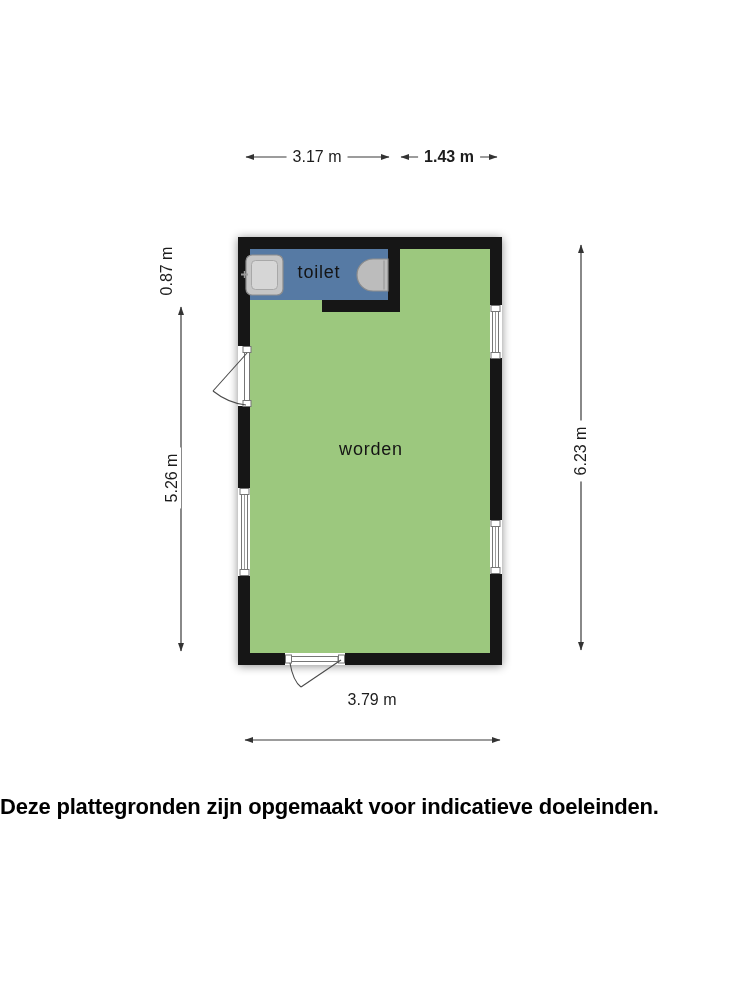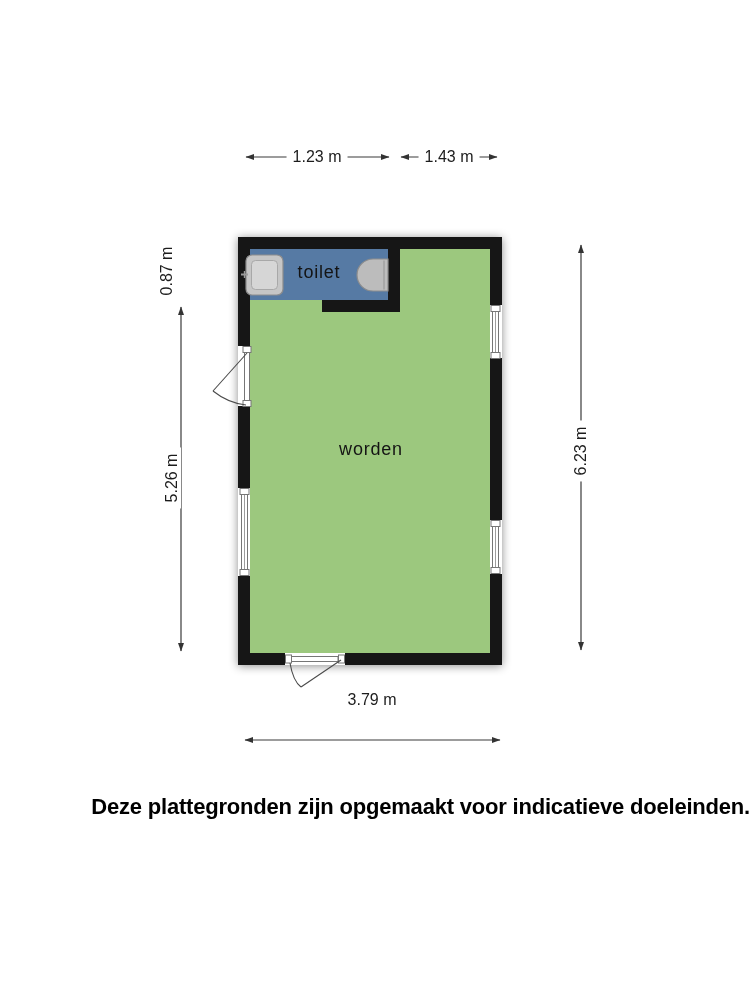--- a/index.html
+++ b/index.html
@@ -13,21 +13,21 @@
     position:absolute;transform:translate(-50%,-50%);
     background:#ffffff;color:#1c1c1c;font-size:16px;line-height:18px;
     padding:0 6px;white-space:nowrap;
   }
   .dim-label.vertical{transform:translate(-50%,-50%) rotate(-90deg);}
   .room-label{
     position:absolute;transform:translate(-50%,-50%);
     font-size:18px;color:#141414;letter-spacing:0.8px;white-space:nowrap;text-align:center;
   }
   .disclaimer{
-    position:absolute;left:0;top:791px;width:750px;text-align:right;
+    position:absolute;left:0;top:791px;width:750px;text-align:left;
     font-weight:700;font-size:22px;line-height:31px;color:#000000;
     letter-spacing:-0.2px;
   }
 </style>
 </head>
 <body>
 
 <div class="canvas">
 
   <svg class="overlay" viewBox="0 0 750 1000" xmlns="http://www.w3.org/2000/svg">
@@ -109,22 +109,22 @@
 
     <g stroke="#3a3a3a" stroke-width="1.2">
       <line x1="246" y1="157" x2="389" y2="157" marker-start="url(#arr)" marker-end="url(#arr)"></line>
       <line x1="401" y1="157" x2="497" y2="157" marker-start="url(#arr)" marker-end="url(#arr)"></line>
       <line x1="245" y1="740" x2="500" y2="740" marker-start="url(#arr)" marker-end="url(#arr)"></line>
       <line x1="181" y1="307" x2="181" y2="651" marker-start="url(#arr)" marker-end="url(#arr)"></line>
       <line x1="581" y1="245" x2="581" y2="650" marker-start="url(#arr)" marker-end="url(#arr)"></line>
     </g>
   </svg>
 
-  <div class="dim-label" style="left:317px;top:157px;">1.23 m</div>
-  <div class="dim-label" style="left:449px;top:157px;">1.43 m</div>
+  <div class="dim-label" style="left:317px;top:157px;">3.17 m</div>
+  <div class="dim-label" style="left:449px;top:157px;font-weight:bold;">1.43 m</div>
   <div class="dim-label vertical" style="left:167px;top:271px;">0.87 m</div>
   <div class="dim-label vertical" style="left:172px;top:478px;">5.26 m</div>
   <div class="dim-label vertical" style="left:581px;top:451px;">6.23 m</div>
   <div class="dim-label" style="left:372px;top:700px;">3.79 m</div>
 
   <div class="room-label" style="left:319px;top:272px;">toilet</div>
   <div class="room-label" style="left:371px;top:449px;">worden</div>
 
   <div class="disclaimer">
     <div>Deze plattegronden zijn opgemaakt voor indicatieve doeleinden.</div>

